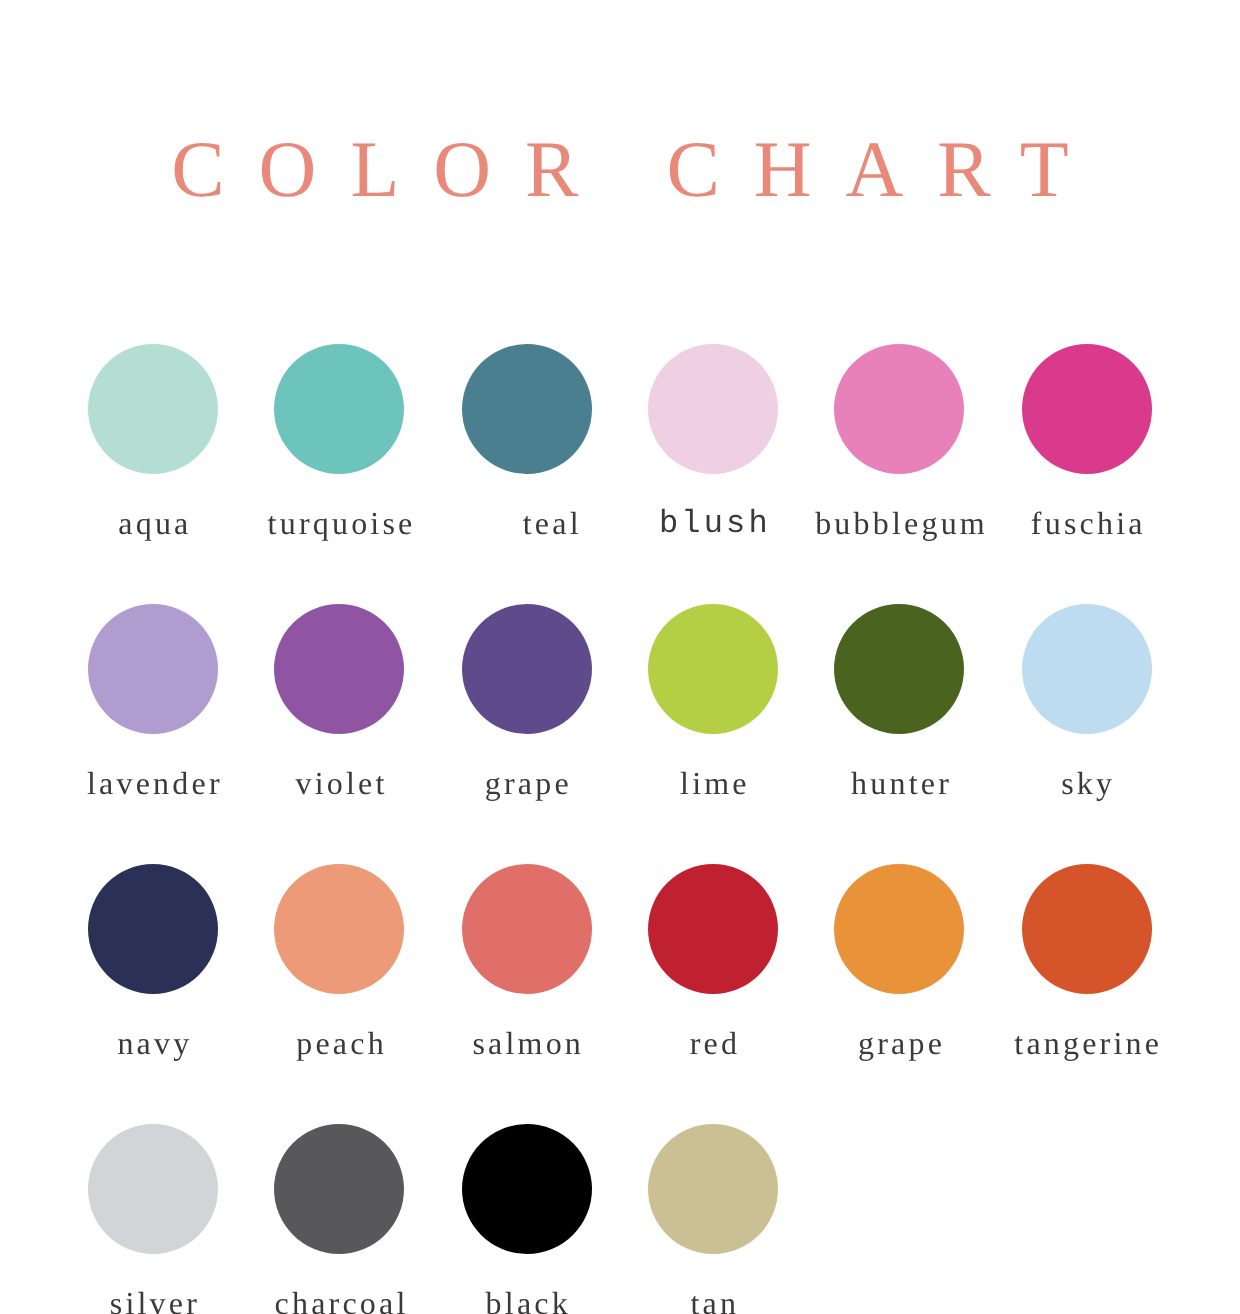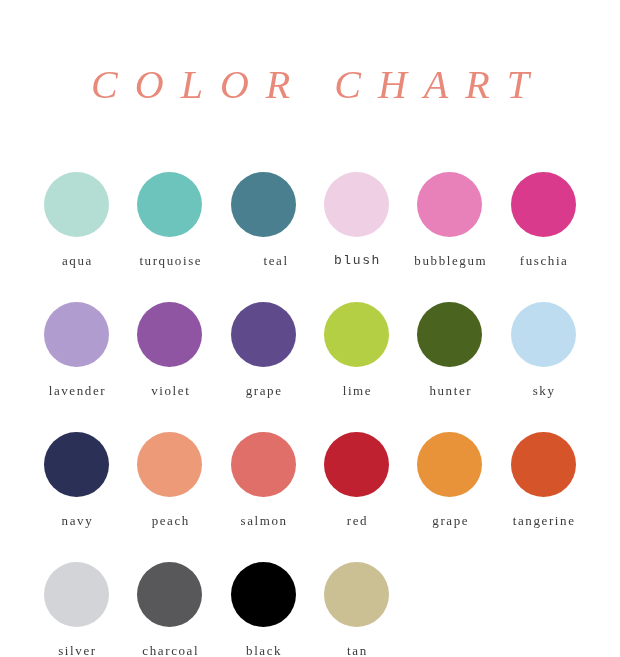--- a/index.html
+++ b/index.html
@@ -62,36 +62,36 @@
     width: 65px;
     height: 65px;
     border-radius: 50%;
     display: block;
     flex: none;
   }
 
   .swatch-label {
     margin-top: 17px;
     font-family: "Liberation Serif", serif;
-    font-size: 13px;
+    font-size: 16px;
     color: #3a3a3a;
     letter-spacing: 1.6px;
     text-indent: 1.6px;
     text-align: center;
     line-height: 1.1;
     white-space: nowrap;
     user-select: none;
   }
 </style>
 </head>
 <body style="background: rgb(255, 255, 255);">
 
 <div class="page">
 
-  <h1 class="chart-title" style="color: rgb(232, 137, 122); font-style: italic;">COLOR CHART</h1>
+  <h1 class="chart-title" style="color: rgb(232, 137, 122);">COLOR CHART</h1>
 
   <div class="swatch-grid" id="swatch-grid">
       <div class="swatch-cell">
         <span class="swatch-dot" style="background-color: rgb(180, 222, 212);"></span>
         <div class="swatch-label" style="color: rgb(58, 58, 58);">aqua</div>
       </div>
       <div class="swatch-cell">
         <span class="swatch-dot" style="background-color: rgb(109, 196, 188);"></span>
         <div class="swatch-label" style="color: rgb(58, 58, 58);">turquoise</div>
       </div>

